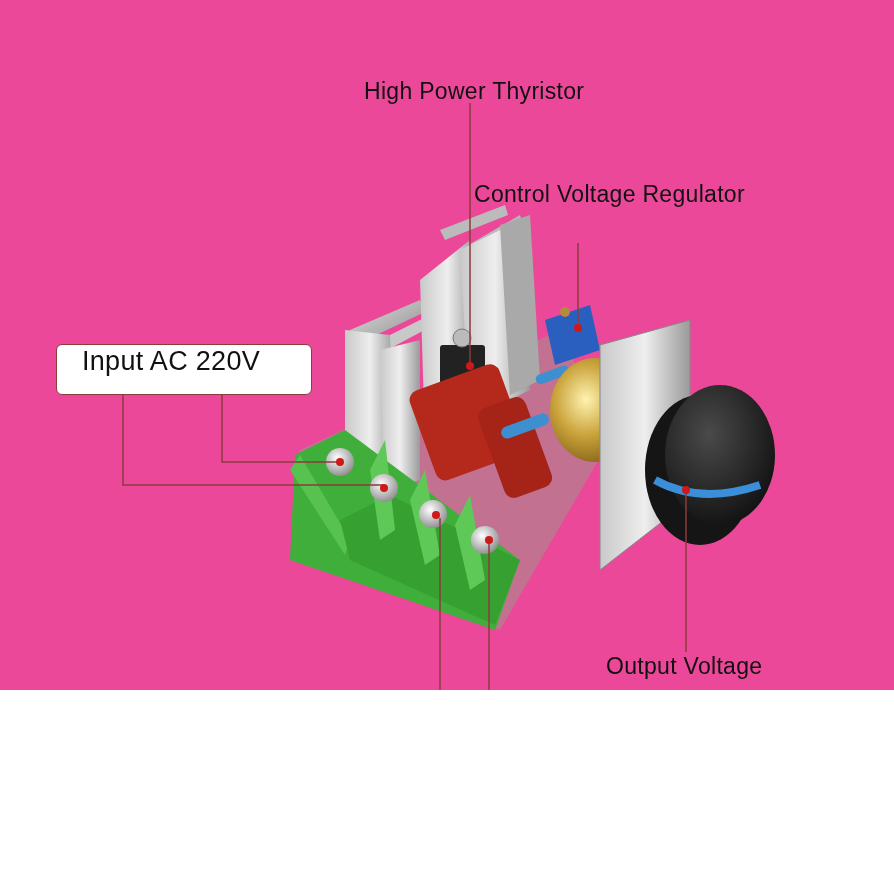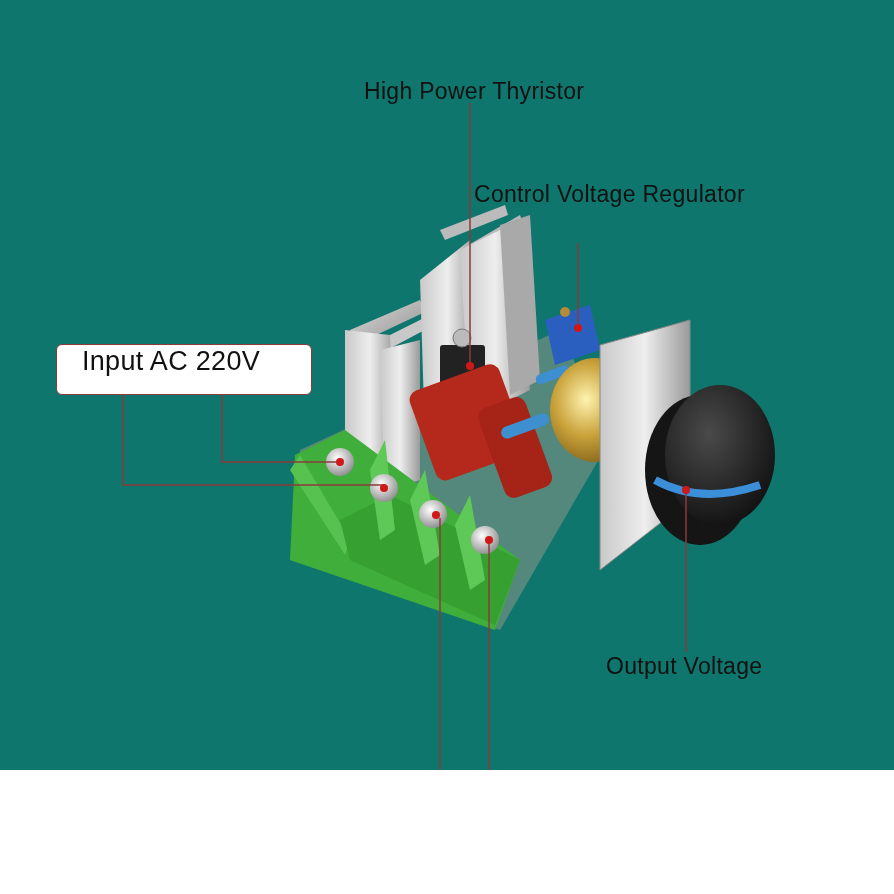--- a/index.html
+++ b/index.html
@@ -1,16 +1,16 @@
 <!DOCTYPE html>
 <html><head>
 <meta charset="utf-8">
 <style>
   html,body{margin:0;padding:0;background:#ffffff;}
-  #stage{position:relative;width:894px;height:770px;background:#0f766e;overflow:hidden;font-family:"Liberation Sans","DejaVu Sans",sans-serif;}
+  #stage{position:relative;width:894px;height:690px;background:#ec4899;overflow:hidden;font-family:"Liberation Sans","DejaVu Sans",sans-serif;}
   svg{position:absolute;left:0;top:0;}
   .lbl{position:absolute;color:#111;font-size:23px;line-height:1;white-space:nowrap;letter-spacing:0.3px;}
   .box{position:absolute;border:1.5px solid #8c3b3b;border-radius:6px;background:#fff;box-sizing:border-box;}
 </style>
 </head>
 <body>
 
 <div id="stage">
 <svg width="894" height="894" viewBox="0 0 894 894">
   <defs>

